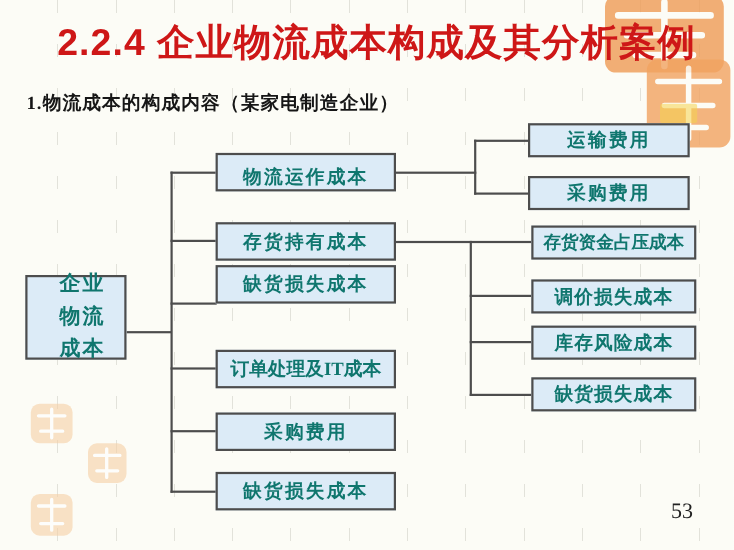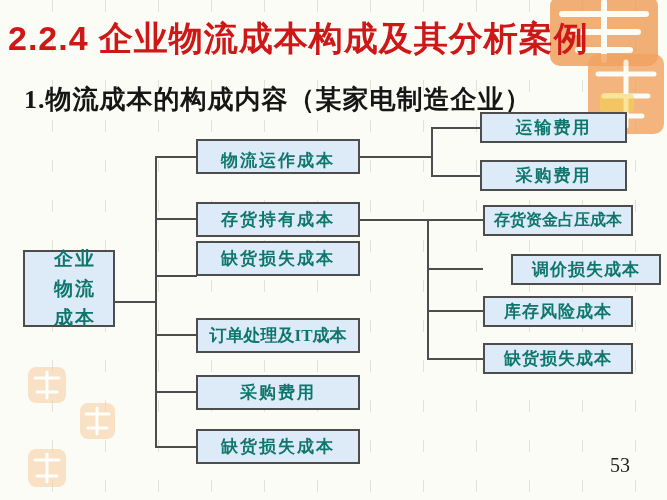--- a/index.html
+++ b/index.html
@@ -12,25 +12,25 @@
     background-image:
       repeating-linear-gradient(to bottom, rgba(252,252,246,0) 0 12px, #fcfcf6 12px 40px),
       repeating-linear-gradient(to right, transparent 0 52px, #e2e2da 52px 53px);
   }
 
   .title {
     position:absolute; left:8px; top:16px; width:650px;
     font-size:34px; font-weight:bold; color:#ce1717;
     letter-spacing:1px; white-space:nowrap;
   }
-  .title .num { font-family:"Liberation Sans","DejaVu Sans",sans-serif; margin-right:10px; }
+  .title .num { font-family:"Liberation Sans","DejaVu Sans",sans-serif; margin-right:10px;margin-left:44px; }
 
   .subtitle {
     position:absolute; left:24px; top:82px;
-    font-size:26px; font-weight:bold; color:#161616;
+    font-size:17px; font-weight:bold; color:#161616;
     letter-spacing:1px; white-space:nowrap;
   }
 
   .box {
     position:absolute; background:#dcebf7; border:2px solid #4d4d4d;
     display:flex; align-items:center; justify-content:center;
     color:#0f766e; font-weight:bold;
   }
   .root-box {
     left:23px; top:250px; width:92px; height:77px;
@@ -154,21 +154,21 @@
   <div class="box rt-box" style="top:112px;">
       <span>运输费用</span>
     </div>
   <div class="box rt-box" style="top:160px;">
       <span>采购费用</span>
     </div>
 
   <div class="box rb-box tight" style="top:205px;">
       <span>存货资金占压成本</span>
     </div>
-  <div class="box rb-box" style="top:254px;margin-left:28px;">
+  <div class="box rb-box" style="top:254px;">
       <span>调价损失成本</span>
     </div>
   <div class="box rb-box" style="top:296px;">
       <span>库存风险成本</span>
     </div>
   <div class="box rb-box" style="top:343px;">
       <span>缺货损失成本</span>
     </div>
 
   <div class="page-number">53</div>

